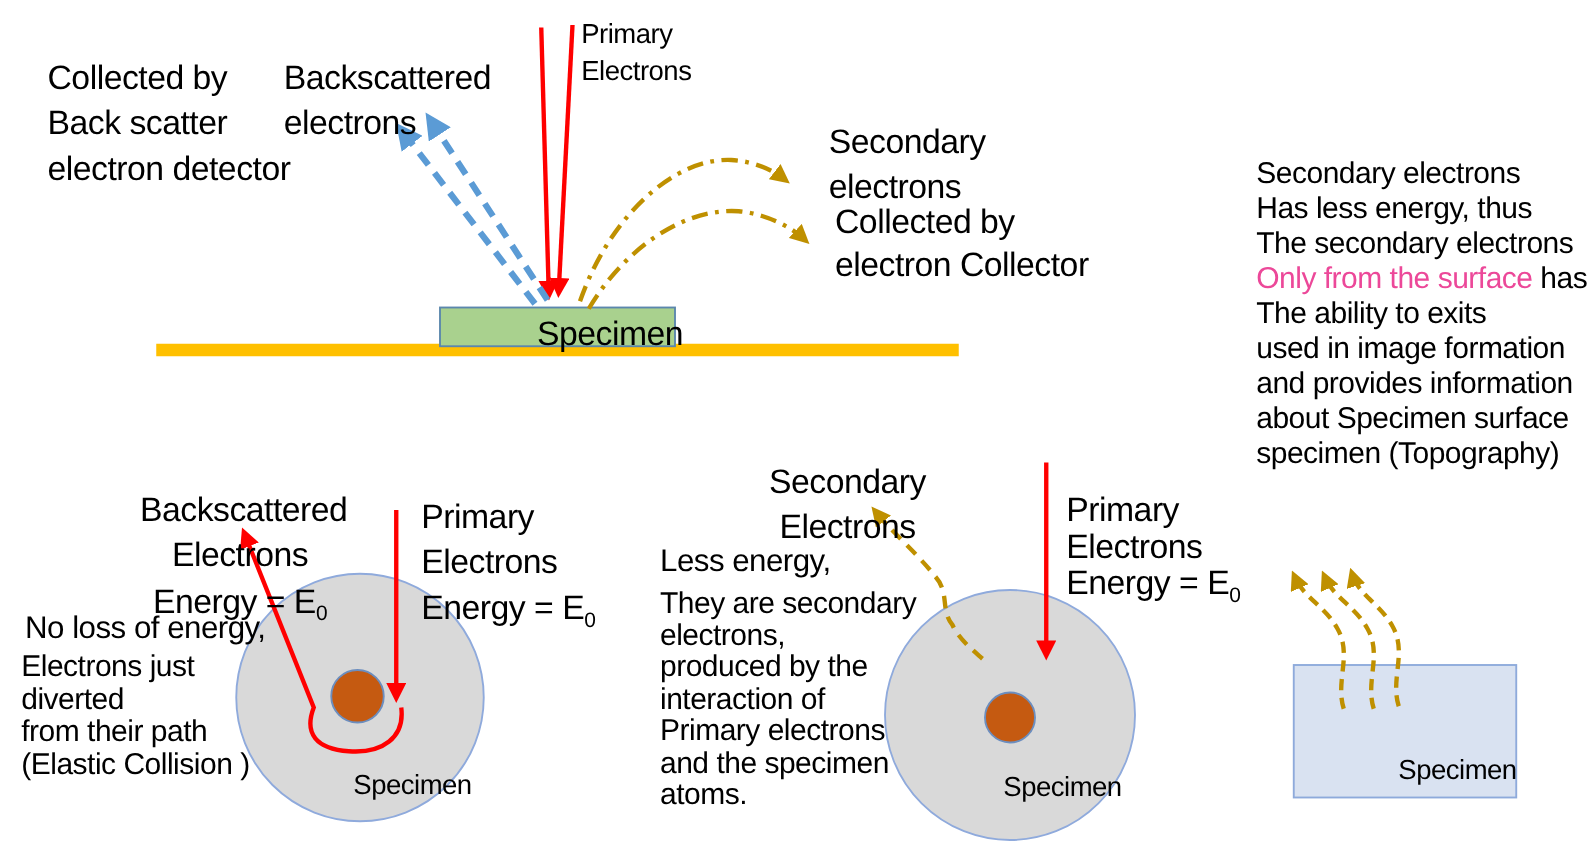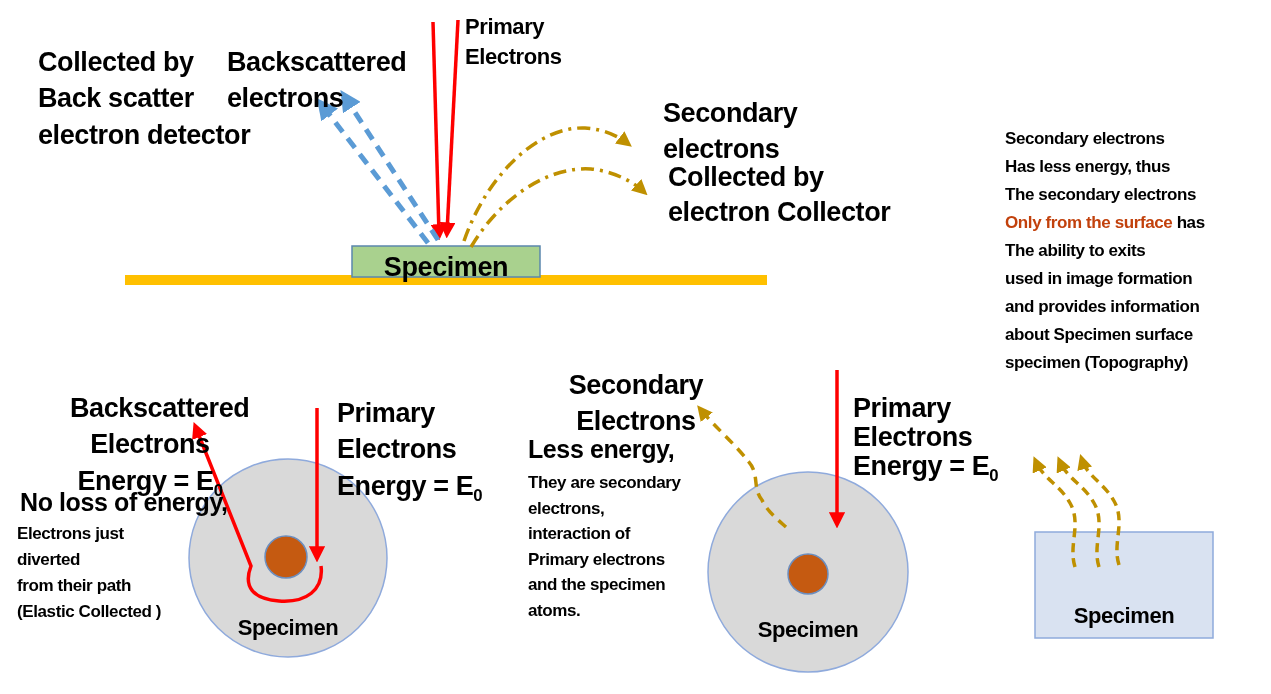--- a/index.html
+++ b/index.html
@@ -3,31 +3,31 @@
 <meta charset="utf-8">
 <style>
   html,body{margin:0;padding:0;background:#ffffff;}
   #stage{
     position:relative;width:1271px;height:694px;background:#ffffff;overflow:hidden;
     font-family:"Liberation Sans","DejaVu Sans",sans-serif;
     color:#000;
   }
   #arrow-layer{position:absolute;left:0;top:0;width:1271px;height:694px;}
   .lbl{
-    position:absolute;font-weight:700;white-space:nowrap;
+    position:absolute;font-weight:400;white-space:nowrap;
     letter-spacing:-0.4px;line-height:1.35;
   }
   .lbl div{white-space:nowrap;}
   .f21{font-size:27px;}
-  .f20{font-size:17px;}
+  .f20{font-size:24px;}
   .f22{font-size:22px;}
   .f23{font-size:25px;}
-  .center{text-align:center;}
+  .center{text-align:center;padding-left:42px;}
   sub{font-size:0.62em;line-height:0;}
-  .red-text{color:#c2410c;}
+  .red-text{color:#ec4899;}
   .rp-line{height:28px;}
 </style>
 </head>
 <body>
 
 <div id="stage">
 
   <svg id="arrow-layer" viewBox="0 0 1271 694" xmlns="http://www.w3.org/2000/svg">
     <defs>
       <marker id="ar-red" viewBox="0 0 10 10" refX="6" refY="5" markerWidth="4.6" markerHeight="4.6" orient="auto-start-reverse">
@@ -120,35 +120,36 @@
     <div>Electrons</div>
     <div><span>Energy = E</span><sub>0</sub></div>
   </div>
 
   <div class="lbl f23" style="left:20px;top:486px;">No loss of energy,</div>
 
   <div class="lbl f20" style="left:17px;top:521px;line-height:26px;">
     <div>Electrons just</div>
     <div>diverted</div>
     <div>from their path</div>
-    <div>(Elastic Collected )</div>
+    <div>(Elastic Collision )</div>
   </div>
 
   <div class="lbl f22 center" style="left:188px;top:613px;width:200px;">Specimen</div>
 
   <div class="lbl f21 center" style="left:566px;top:367px;width:140px;">
     <div>Secondary</div>
     <div>Electrons</div>
   </div>
 
   <div class="lbl f23" style="left:528px;top:433px;">Less energy,</div>
 
   <div class="lbl f20" style="left:528px;top:470px;line-height:25.5px;">
     <div>They are secondary</div>
     <div>electrons,</div>
+    <div>produced by the</div>
     <div>interaction of</div>
     <div>Primary electrons</div>
     <div>and the specimen</div>
     <div>atoms.</div>
   </div>
 
   <div class="lbl f21" style="left:853px;top:394px;line-height:29px;">
     <div>Primary</div>
     <div>Electrons</div>
     <div><span>Energy = E</span><sub>0</sub></div>

